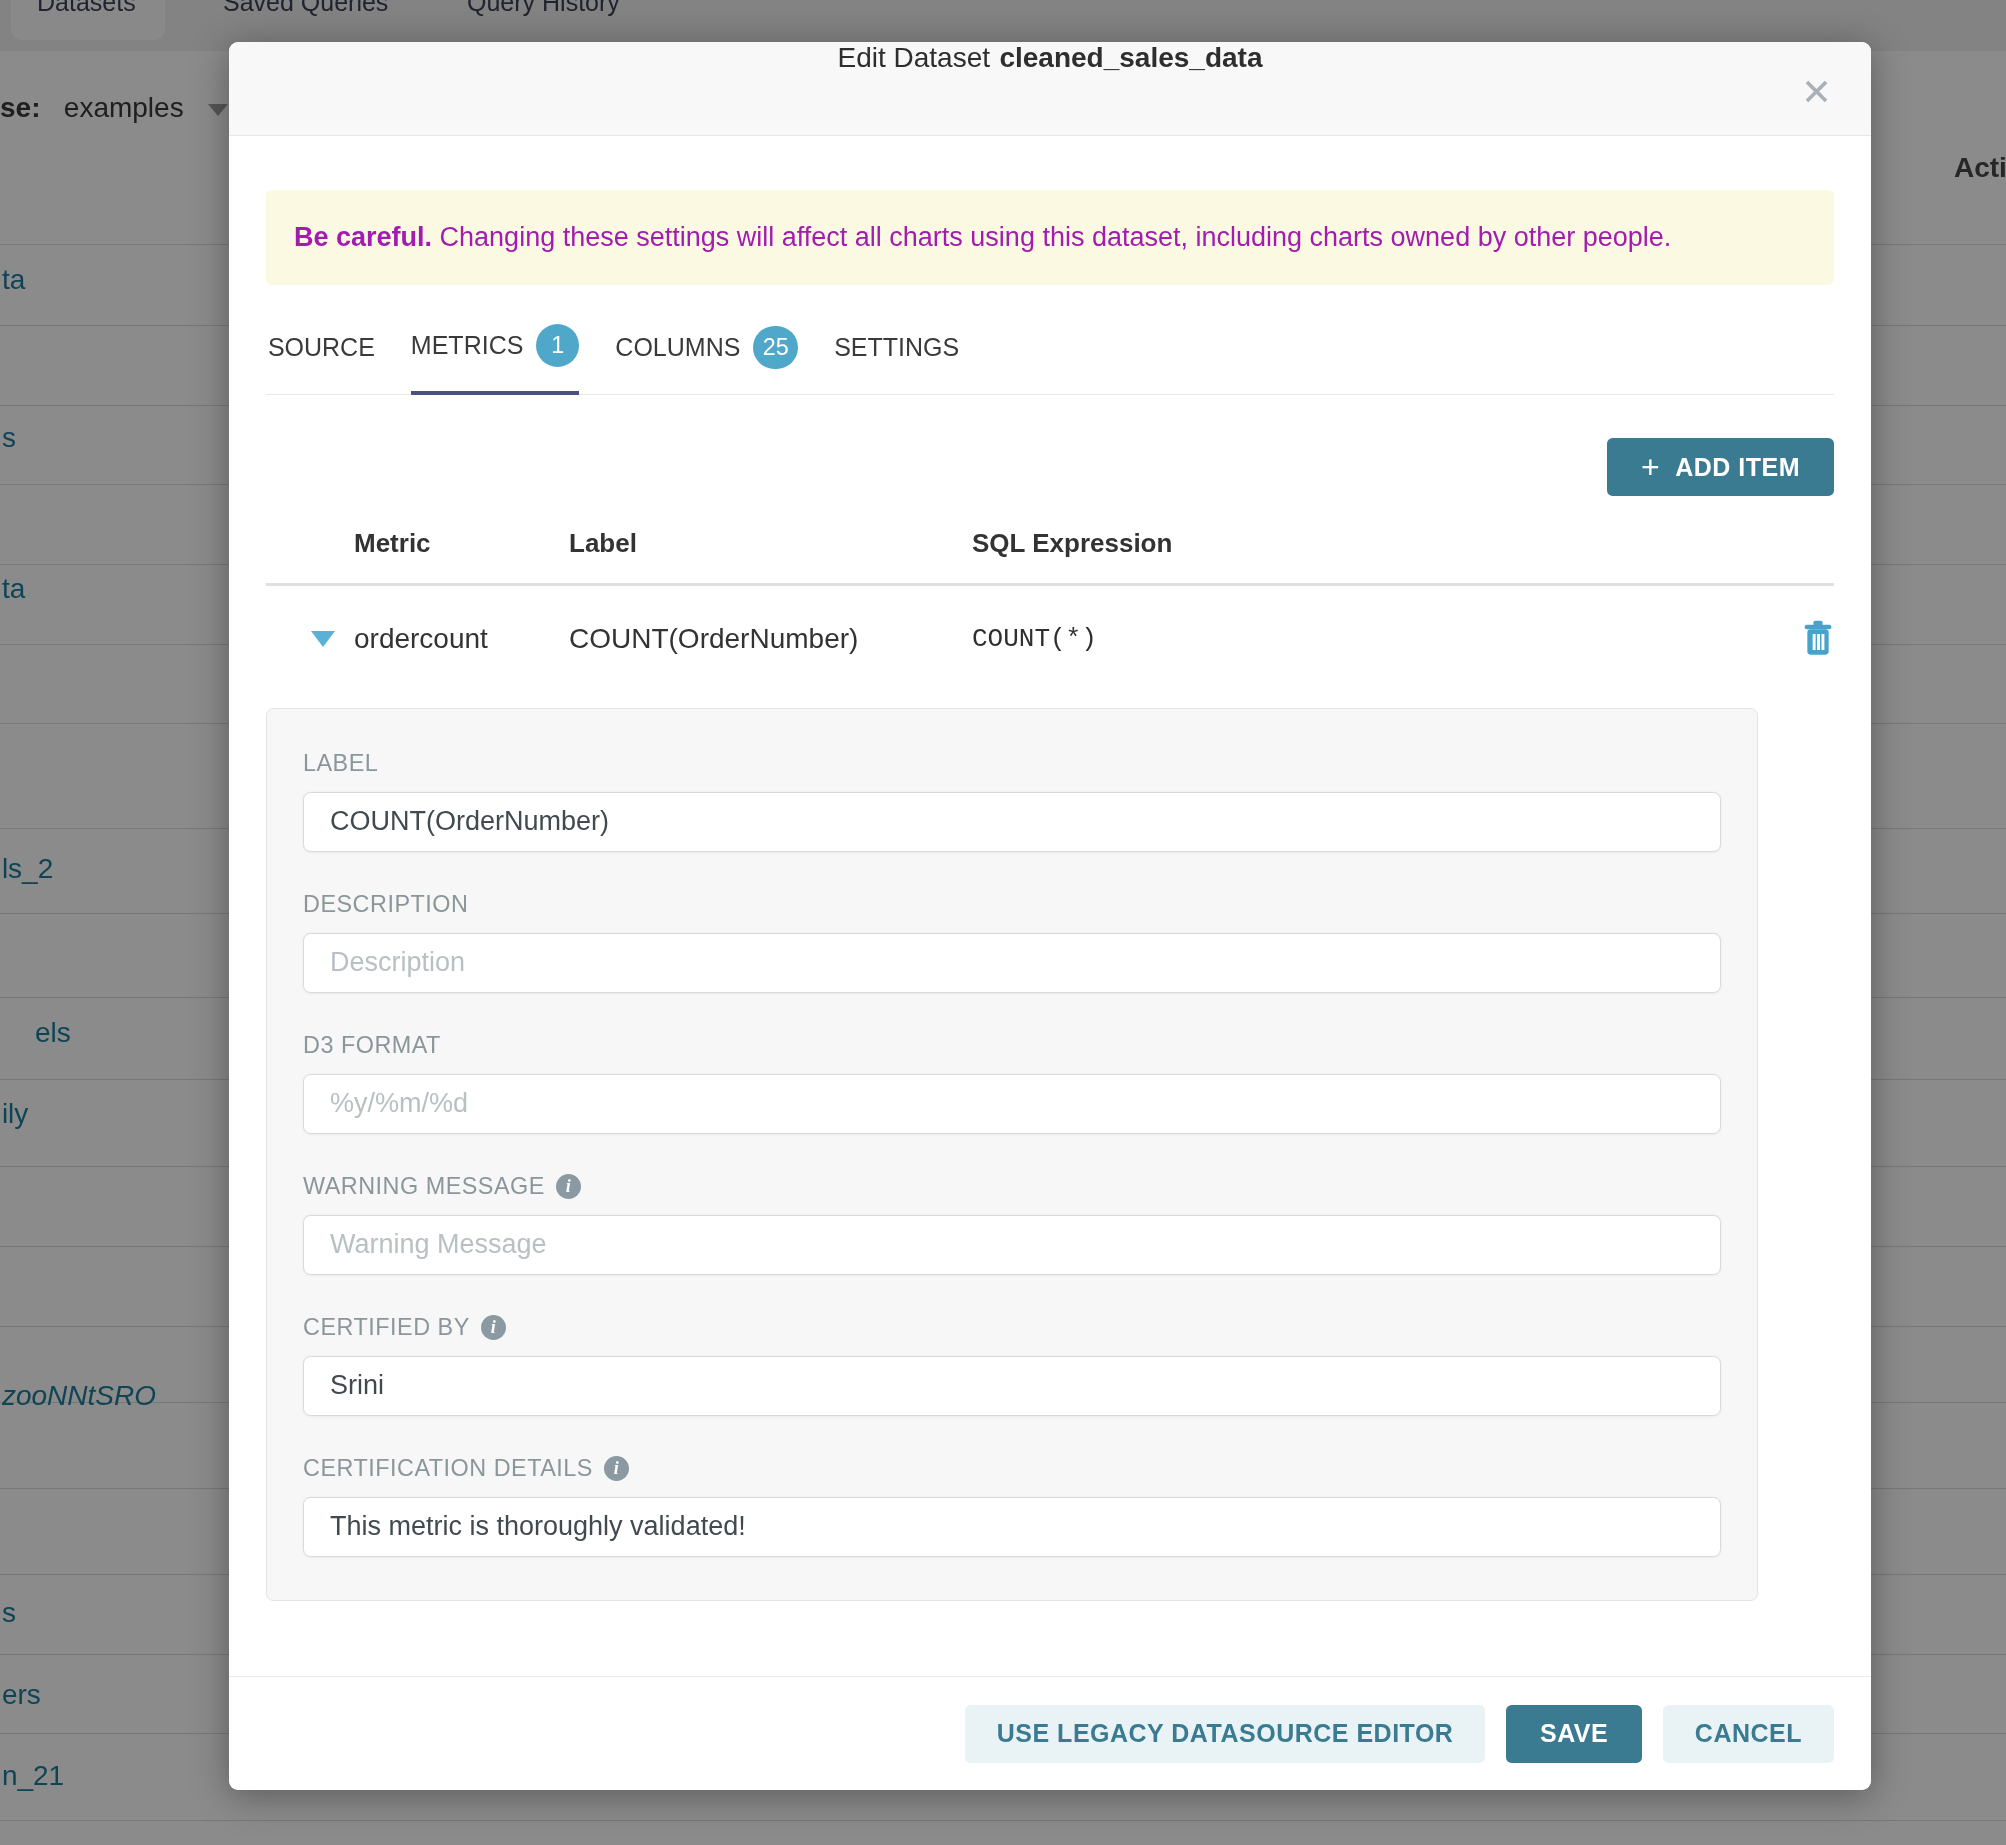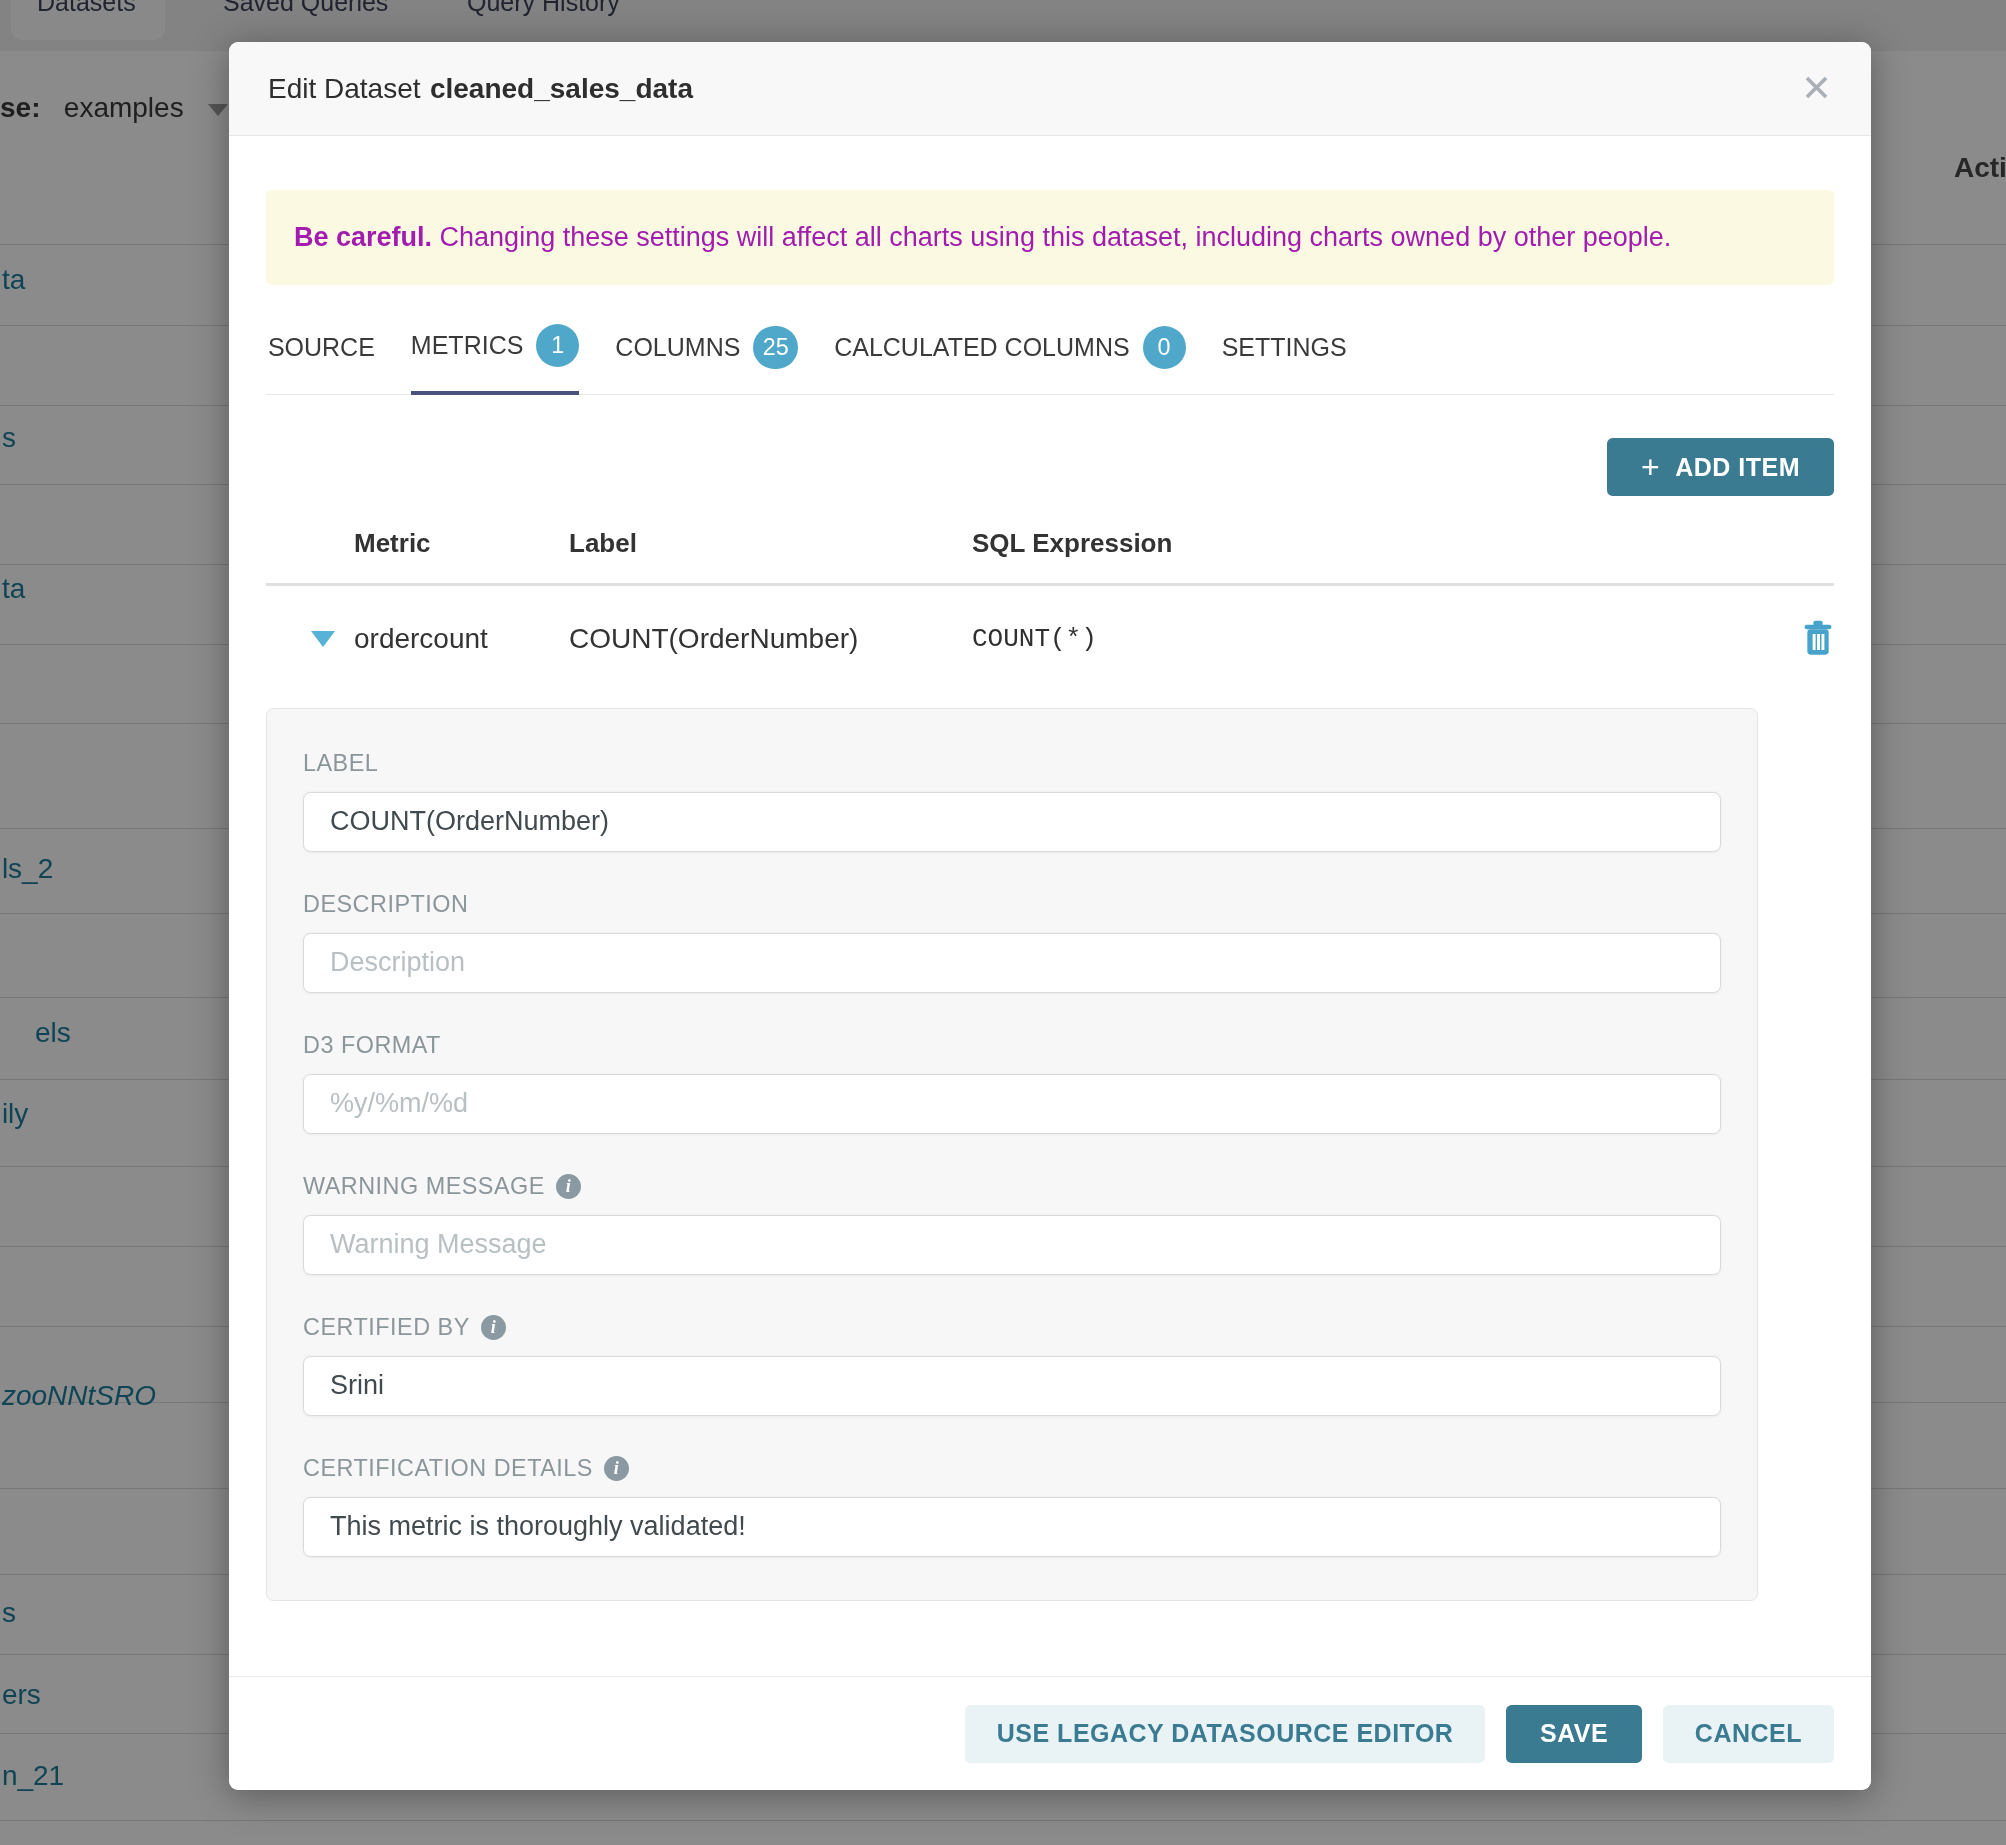--- a/index.html
+++ b/index.html
@@ -15,21 +15,21 @@
   .bg-filter b { font-weight:700; }
   .bg-filter .caret { display:inline-block; width:0; height:0; border-left:10.3px solid transparent; border-right:10.3px solid transparent; border-top:12px solid #9b9b9b; margin-left:24px; vertical-align:middle; }
   .bg-actions-header { position:absolute; left:1954px; top:152px; font-size:28px; font-weight:700; color:#474747; white-space:nowrap; }
   .bg-divider { position:absolute; left:0; width:2007px; height:0.9px; background:#d9d9d9; }
   .bg-link { position:absolute; left:1.9px; font-size:28px; color:#1c7c9c; white-space:nowrap; }
 
   .dim-overlay { position:absolute; inset:0; background:rgba(0,0,0,0.45); }
 
   
   .modal { position:absolute; left:229px; top:42px; width:1642px; height:1748px; background:#ffffff; border-radius:9.4px; box-shadow:0 5.6px 37px rgba(0,0,0,0.35); overflow:hidden; }
-  .modal-header { height:94px; background:#f8f8f8; border-bottom:0.9px solid #e7e7e7; display:flex; align-items:center; padding:0 39px; }
+  .modal-header { height:94px; background:#f8f8f8; border-bottom:0.9px solid #e7e7e7; display:flex; align-items:center; padding:0 39px;flex-direction:column; }
   .modal-title { font-size:28px; color:#2e2e2e; }
   .modal-title .name { font-weight:700; margin-left:9.4px; }
   .modal-close { margin-left:auto; font-size:37px; color:#a9b0b8; cursor:pointer; line-height:1; }
 
   .modal-body { padding:54px 37px 0 37px; }
 
   .banner { background:#fcf9e3; border-radius:5.6px; padding:32px 28px; font-size:27px; color:#a21caf; }
   .banner b { font-weight:700; }
 
   .tabs { display:flex; gap:36px; margin-top:39px; border-bottom:0.9px solid #e8e8e8; padding:0 1.9px; }
@@ -129,24 +129,20 @@
         </div>
       <div class="tab active">
           <span>METRICS</span>
           <span class="badge">1</span>
         </div>
       <div class="tab">
           <span>COLUMNS</span>
           <span class="badge">25</span>
         </div>
       <div class="tab">
-          <span>CALCULATED COLUMNS</span>
-          <span class="badge">0</span>
-        </div>
-      <div class="tab">
           <span>SETTINGS</span>
         </div>
     </div>
 
     <div class="toolbar">
       <button class="btn btn-primary">
           <span class="plus">+</span>
           <span>ADD ITEM</span>
         </button>
     </div>

